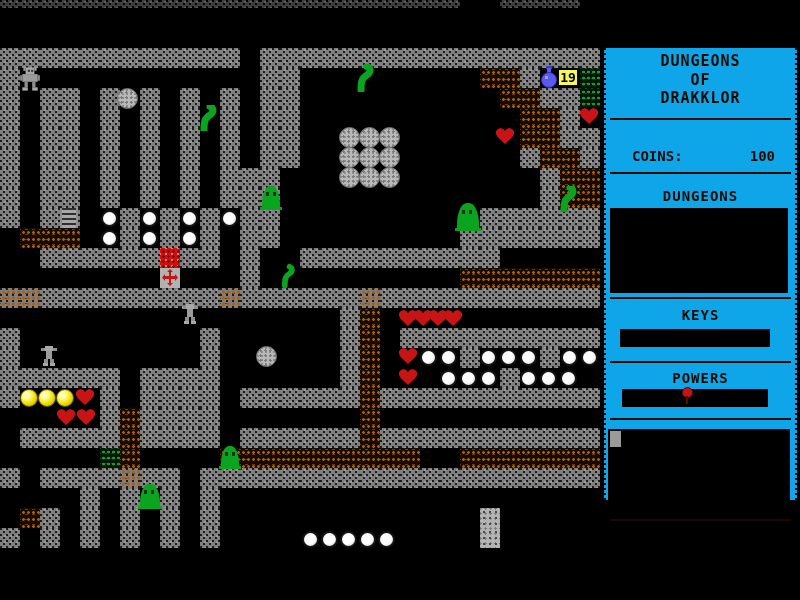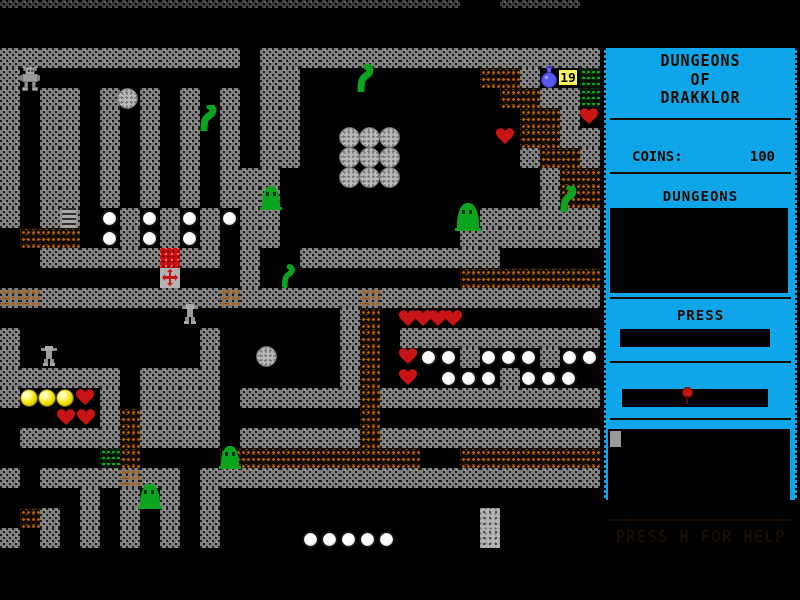--- a/index.html
+++ b/index.html
@@ -625,29 +625,29 @@
     <div class="statrow" style="top:100px">
       <span>COINS:</span>
       <span class="v">100</span>
     </div>
     <div class="ln" style="top:124px"></div>
 
     <div class="hd" style="top:141px">DUNGEONS</div>
     <div class="blackbox" style="left:6px;top:160px;width:178px;height:85px"></div>
     <div class="ln" style="top:249px"></div>
 
-    <div class="hd" style="top:260px">PRESS</div>
+    <div class="hd" style="top:260px">KEYS</div>
     <div class="blackbox" style="left:16px;top:281px;width:150px;height:18px"></div>
     <div class="ln" style="top:313px"></div>
 
+    <div class="hd" style="top:323px">POWERS</div>
     <div class="blackbox" style="left:18px;top:341px;width:146px;height:18px">
       <div id="powersPin"></div>
     </div>
     <div class="ln" style="top:370px"></div>
 
     <div class="blackbox" style="left:4px;top:381px;width:182px;height:83px">
       <div id="boxChip"></div>
     </div>
     <div class="ln" style="top:471px"></div>
 
-    <div id="helpTxt" style="top:480px">PRESS H FOR HELP</div>
   </div>
 </div>
 
 </body></html>

